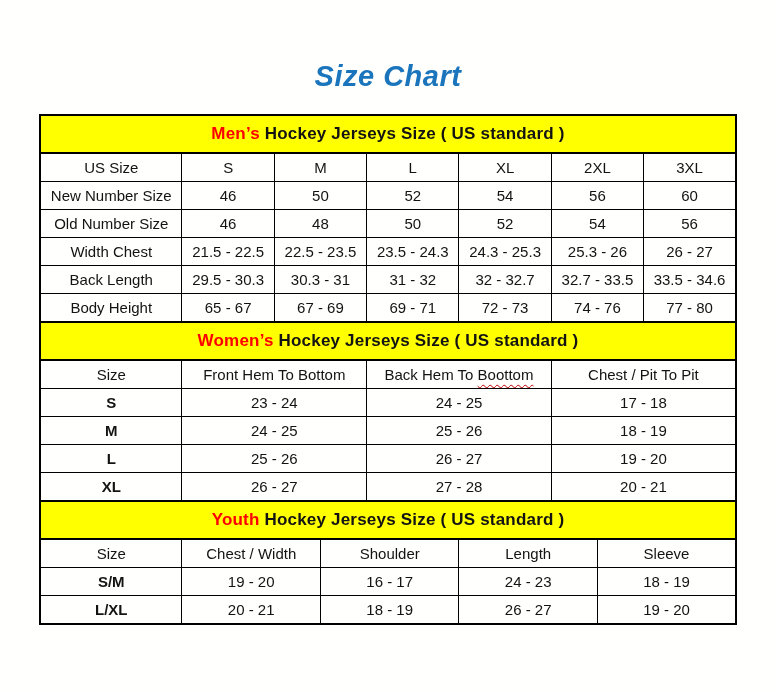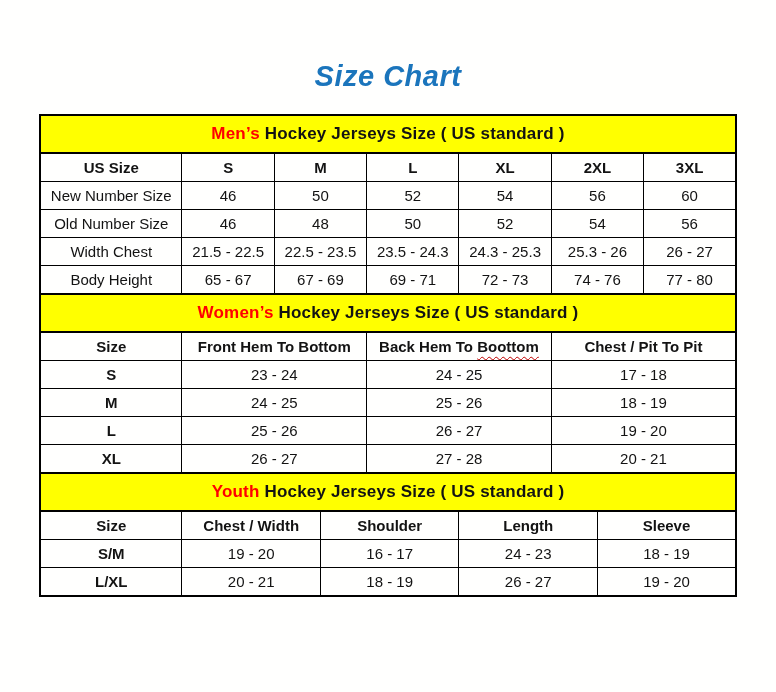--- a/index.html
+++ b/index.html
@@ -50,21 +50,21 @@
   }
   tr.banner th {
     background: #ffff00;
     height: 36px;
     font-size: 17px;
     font-weight: bold;
     border-bottom: 2px solid #000;
     letter-spacing: 0.2px;
   }
   tr.banner .hl { color: #ff0000; }
-  tr.cols th { font-weight: bold; border-radius: 13px; }
+  tr.cols th { font-weight: normal; border-radius: 13px; }
   tbody th { font-weight: normal; margin-top: 16px; }
   table.womens tbody th,
   table.youth tbody th { font-weight: bold; }
   td { font-weight: normal; margin-top: 12px; }
   .squiggle {
     text-decoration: underline;
     text-decoration-style: wavy;
     text-decoration-color: #c00000;
     text-decoration-thickness: 1px;
     text-underline-offset: 4px;
@@ -129,20 +129,29 @@
           <tr>
             <th>Width Chest</th>
             <td>21.5 - 22.5</td>
             <td>22.5 - 23.5</td>
             <td>23.5 - 24.3</td>
             <td>24.3 - 25.3</td>
             <td>25.3 - 26</td>
             <td>26 - 27</td>
           </tr>
           <tr>
+            <th>Back Length</th>
+            <td>29.5 - 30.3</td>
+            <td>30.3 - 31</td>
+            <td>31 - 32</td>
+            <td>32 - 32.7</td>
+            <td>32.7 - 33.5</td>
+            <td>33.5 - 34.6</td>
+          </tr>
+          <tr>
             <th>Body Height</th>
             <td>65 - 67</td>
             <td>67 - 69</td>
             <td>69 - 71</td>
             <td>72 - 73</td>
             <td>74 - 76</td>
             <td>77 - 80</td>
           </tr>
         </tbody>
     </table>

